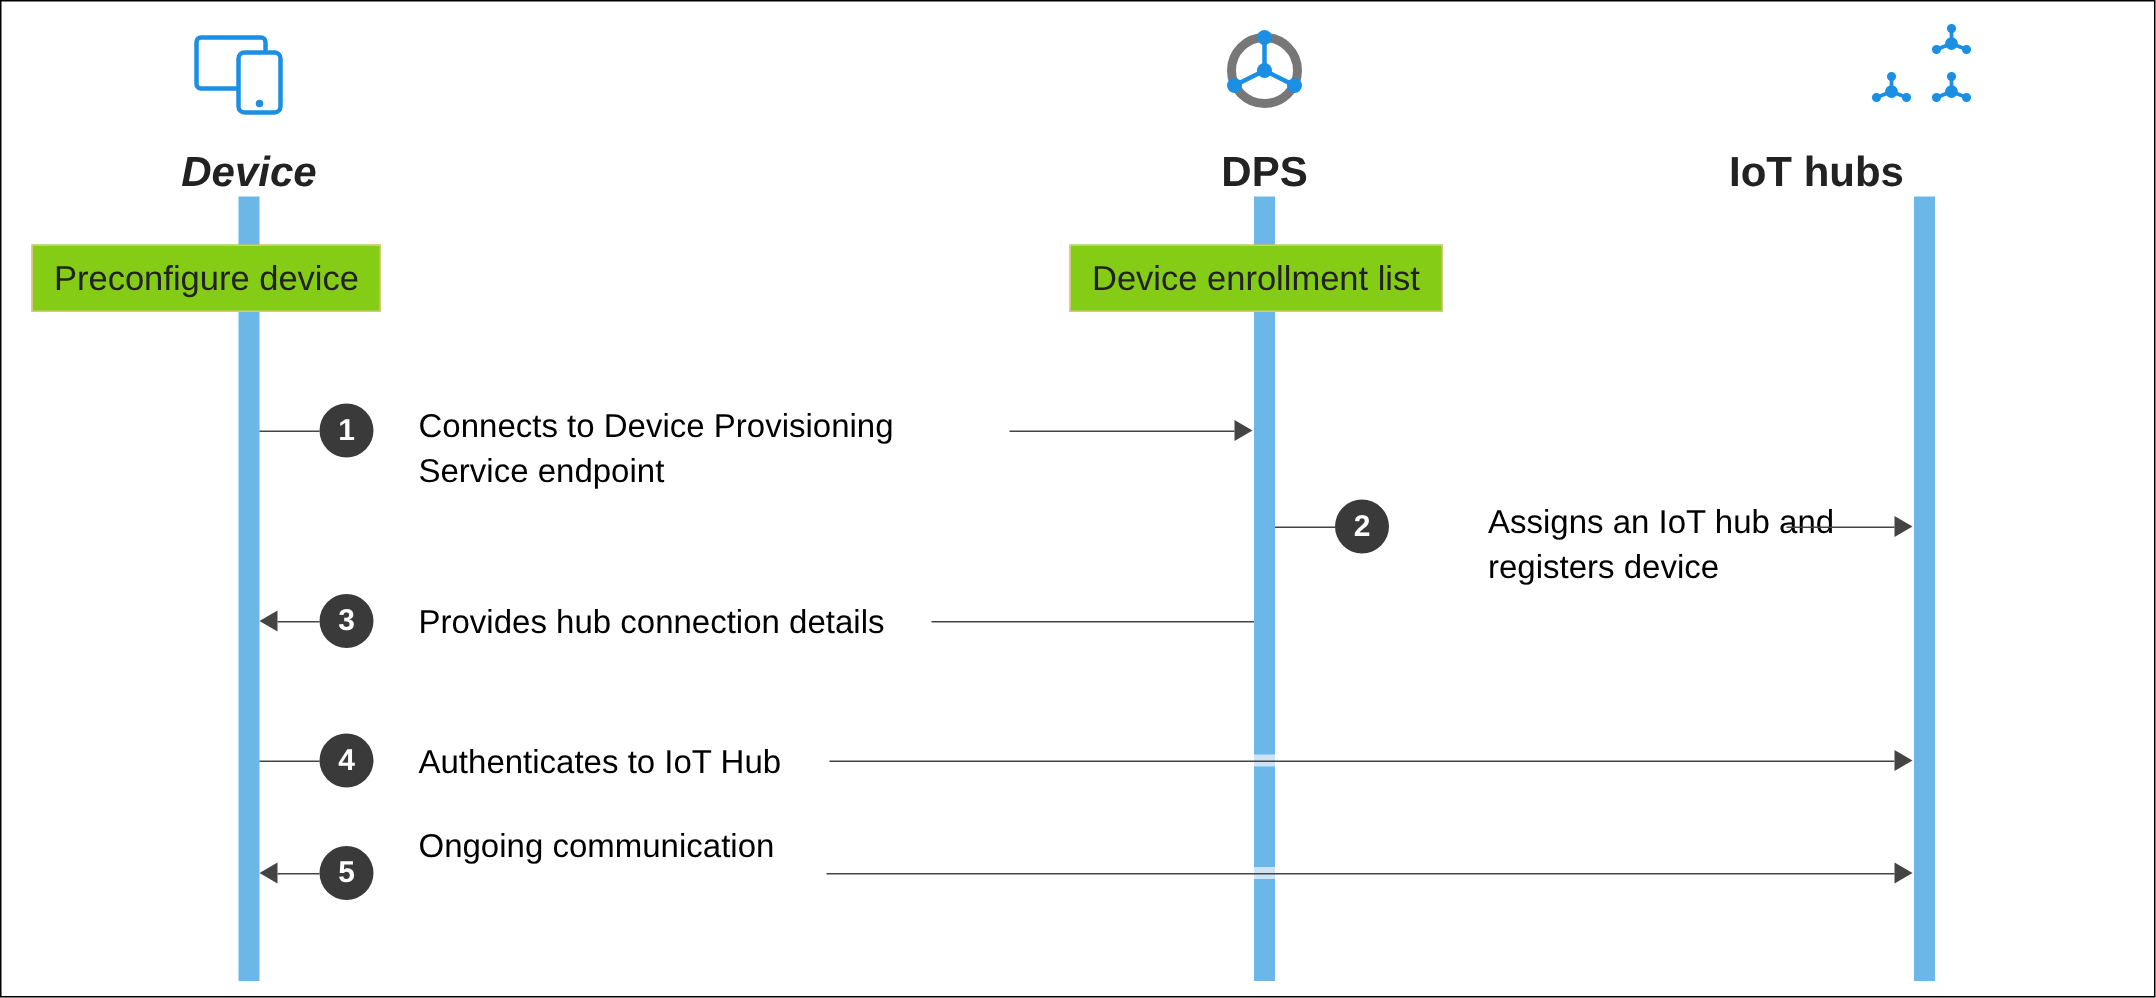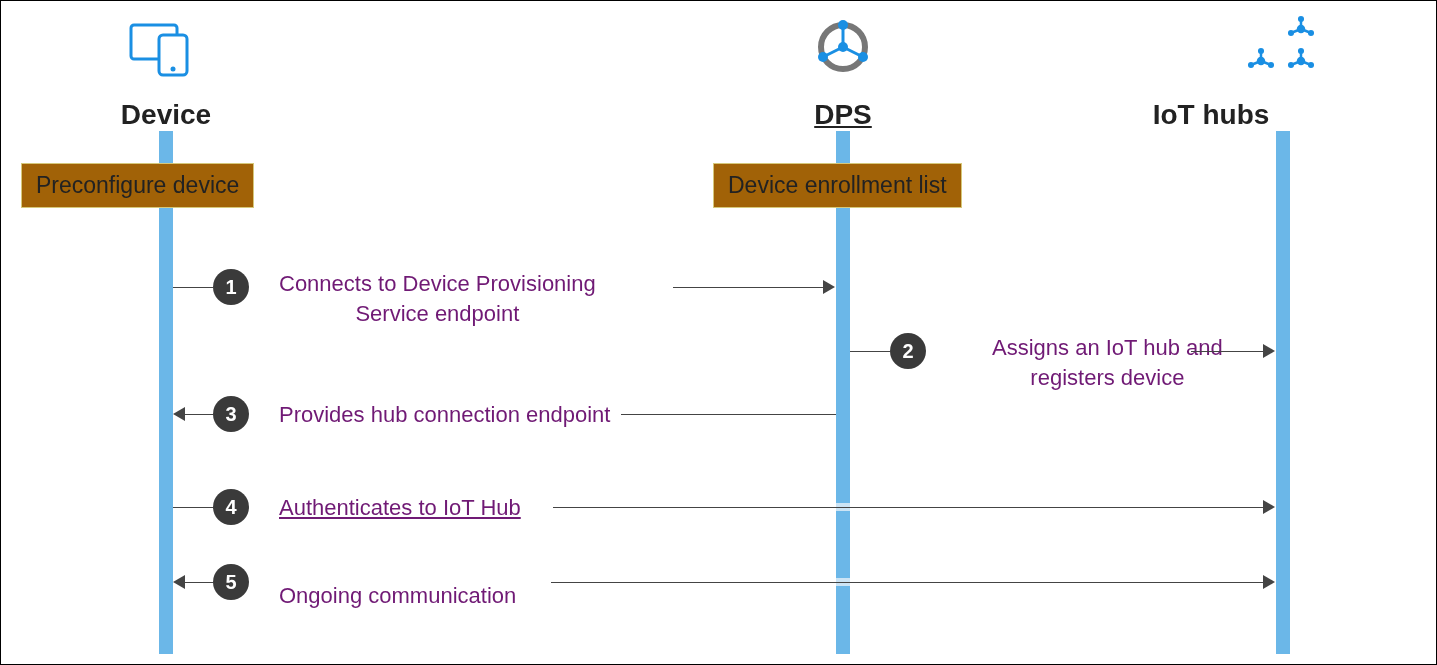--- a/index.html
+++ b/index.html
@@ -21,21 +21,21 @@
   }
   .header-label {
     position: absolute;
     font-size: 28px;
     font-weight: 600;
     color: #222;
     text-align: center;
   }
   .yellow-box {
     position: absolute;
-    background: #a16207;
+    background: #84cc16;
     border: 1px solid #d6c87a;
     padding: 8px 14px;
     font-size: 23px;
     color: #222;
     white-space: nowrap;
   }
   .step-badge {
     position: absolute;
     width: 36px;
     height: 36px;
@@ -44,23 +44,22 @@
     color: #fff;
     font-size: 20px;
     font-weight: 600;
     display: flex;
     align-items: center;
     justify-content: center;
   }
   .step-text {
     position: absolute;
     font-size: 22px;
-    color: #701a75;
+    color: #000000;
     line-height: 1.35;
-    text-align: center;
   }
   .arrow-line {
     position: absolute;
     height: 0;
     border-top: 1.5px solid #444;
   }
   .arrow-head-r {
     position: absolute;
     width: 0; height: 0;
     border-top: 7px solid transparent;
@@ -90,35 +89,35 @@
 </head>
 <body>
 
 <div class="icon-wrap" style="left:128px; top:18px; width:70px; height:58px;">
   <svg viewBox="0 0 70 58" width="70" height="58">
     <rect x="2" y="6" width="46" height="34" rx="3" fill="none" stroke="#1a8fe3" stroke-width="3"></rect>
     <rect x="30" y="16" width="28" height="40" rx="4" fill="#fff" stroke="#1a8fe3" stroke-width="3"></rect>
     <circle cx="44" cy="50" r="2.5" fill="#1a8fe3"></circle>
   </svg>
 </div>
-<div class="header-label" style="left:110px; top:98px; width:110px;">Device</div>
+<div class="header-label" style="left:110px; top:98px; width:110px;font-style:italic;">Device</div>
 
 <div class="icon-wrap" style="left:810px; top:14px; width:64px; height:64px;">
   <svg viewBox="0 0 64 64" width="64" height="64">
     <circle cx="32" cy="32" r="22" fill="none" stroke="#777" stroke-width="6"></circle>
     <circle cx="32" cy="10" r="5" fill="#1a8fe3"></circle>
     <circle cx="52" cy="42" r="5" fill="#1a8fe3"></circle>
     <circle cx="12" cy="42" r="5" fill="#1a8fe3"></circle>
     <circle cx="32" cy="32" r="5" fill="#1a8fe3"></circle>
     <line x1="32" y1="32" x2="32" y2="12" stroke="#1a8fe3" stroke-width="3"></line>
     <line x1="32" y1="32" x2="50" y2="41" stroke="#1a8fe3" stroke-width="3"></line>
     <line x1="32" y1="32" x2="14" y2="41" stroke="#1a8fe3" stroke-width="3"></line>
   </svg>
 </div>
-<div class="header-label" style="left:810px; top:98px; width:64px;text-decoration:underline;">DPS</div>
+<div class="header-label" style="left:810px; top:98px; width:64px;">DPS</div>
 
 <div class="icon-wrap" style="left:1240px; top:14px; width:80px; height:64px;">
   <svg viewBox="0 0 80 64" width="80" height="64">
     <g stroke="#1a8fe3" stroke-width="2.5" fill="#1a8fe3">
       <g transform="translate(48,2)">
         <circle cx="12" cy="12" r="3"></circle>
         <line x1="12" y1="12" x2="12" y2="2" stroke-linecap="round"></line>
           <circle cx="12" cy="2" r="1.8"></circle>
         <line x1="12" y1="12" x2="22" y2="16" stroke-linecap="round"></line>
           <circle cx="22" cy="16" r="1.8"></circle>
@@ -174,31 +173,31 @@
 <div class="step-text" style="left:991px; top:332px; white-space:pre-line;"><span>Assigns an IoT hub and
 registers device</span></div>
 <div class="arrow-line" style="left:1190px; top:350px; width:72px;"></div>
 <div class="arrow-head-r" style="left:1262px; top:343px;"></div>
 
 <div class="arrow-head-l" style="left:172px; top:406px;"></div>
 <div class="arrow-line" style="left:184px; top:413px; width:28px;"></div>
 <div class="step-badge" style="left:212px; top:395px;">
     <span>3</span>
   </div>
-<div class="step-text" style="left:278px; top:399px;"><span>Provides hub connection endpoint</span></div>
+<div class="step-text" style="left:278px; top:399px;"><span>Provides hub connection details</span></div>
 <div class="arrow-line" style="left:620px; top:413px; width:215px;"></div>
 
 <div class="arrow-line" style="left:172px; top:506px; width:40px;"></div>
 <div class="step-badge" style="left:212px; top:488px;">
     <span>4</span>
   </div>
-<div class="step-text" style="left:278px; top:492px;text-decoration:underline;"><span>Authenticates to IoT Hub</span></div>
+<div class="step-text" style="left:278px; top:492px;"><span>Authenticates to IoT Hub</span></div>
 <div class="arrow-line" style="left:552px; top:506px; width:710px;"></div>
 <div class="arrow-head-r" style="left:1262px; top:499px;"></div>
 
 <div class="arrow-head-l" style="left:172px; top:574px;"></div>
 <div class="arrow-line" style="left:184px; top:581px; width:28px;"></div>
 <div class="step-badge" style="left:212px; top:563px;">
     <span>5</span>
   </div>
-<div class="step-text" style="left:278px; top:580px;"><span>Ongoing communication</span></div>
+<div class="step-text" style="left:278px; top:548px;"><span>Ongoing communication</span></div>
 <div class="arrow-line" style="left:550px; top:581px; width:712px;"></div>
 <div class="arrow-head-r" style="left:1262px; top:574px;"></div>
 
 </body></html>

